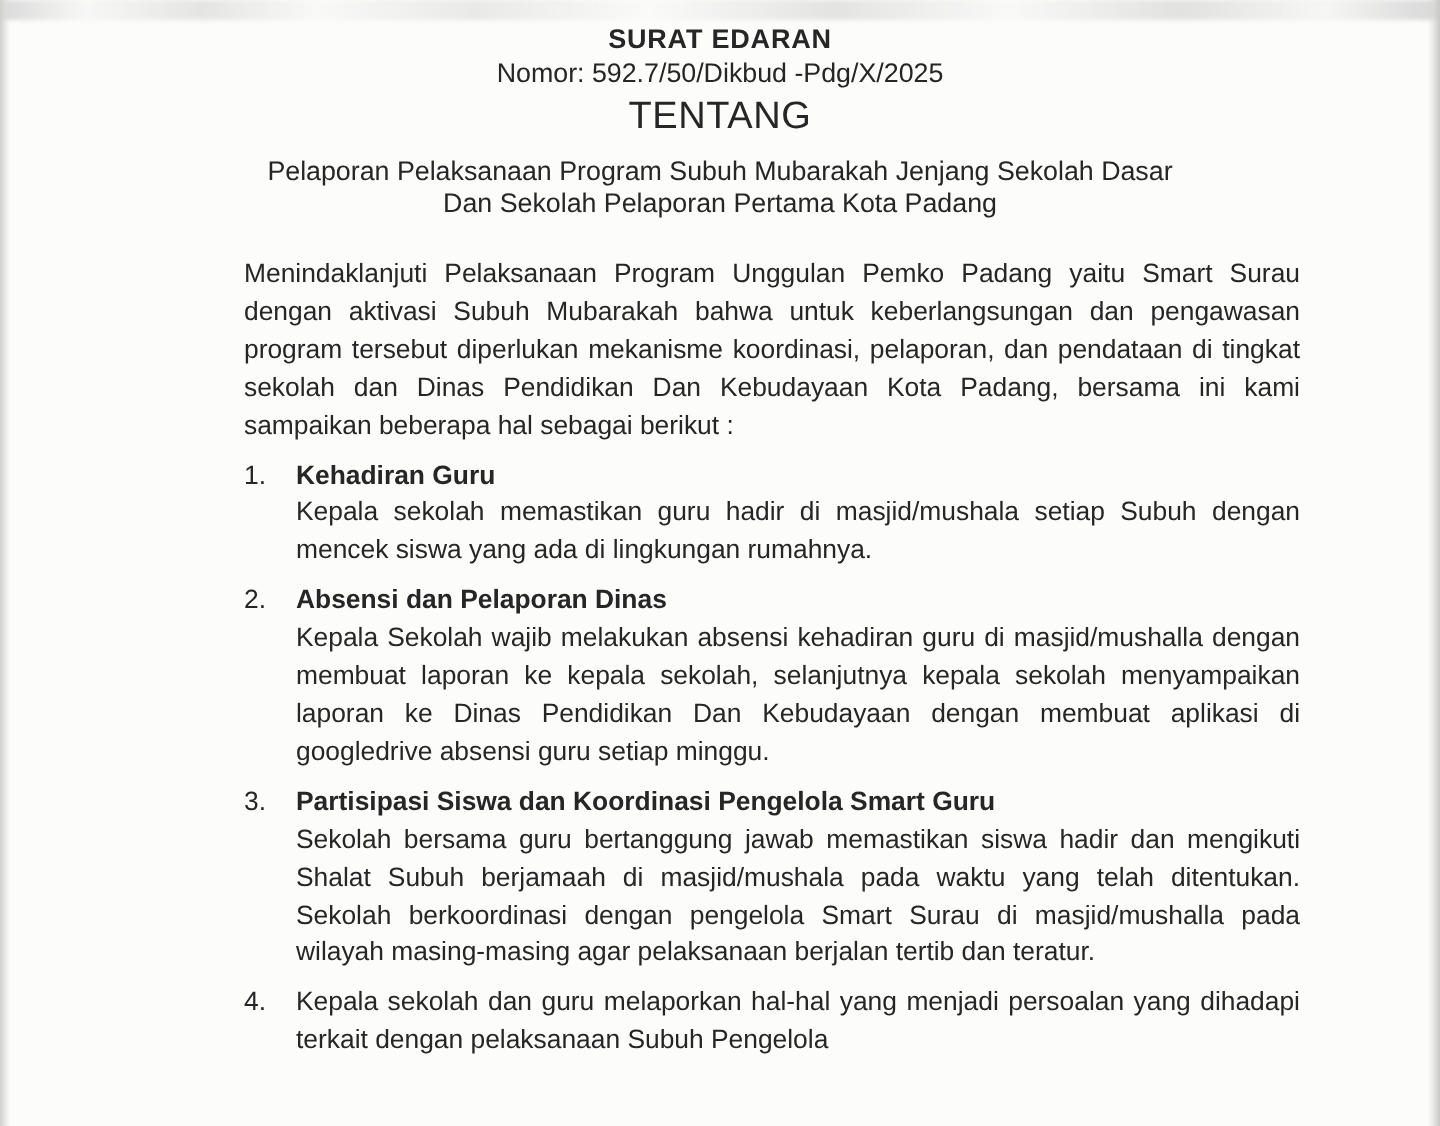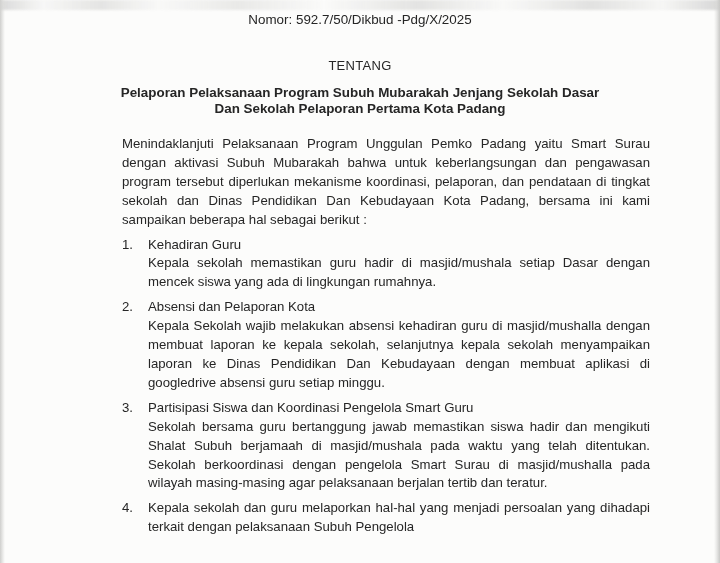--- a/index.html
+++ b/index.html
@@ -45,27 +45,27 @@
     letter-spacing: .4px;
     line-height: 17px;
     margin-left: -52px;  
   }
   .doc-number {
     font-size: 13.4px;
     line-height: 18px;
     margin-left: -52px;
   }
   .doc-about {
-    font-size: 13px;
+    font-size: 19px;
     letter-spacing: .3px;
     line-height: 17px;
-    margin: 28px 0 11px -52px;
+    margin: 4px 0 11px -52px;
   }
   .doc-subject {
-    font-weight: bold;
+    font-weight: normal;
     font-size: 13.4px;
     line-height: 15.5px;
     margin-left: -52px;
   }
   .body-text {
     font-size: 13.2px;
     line-height: 18.9px;
     text-align: justify;
   }
   .opening { margin: 19px 0 0 0; }
@@ -73,59 +73,60 @@
   .list-item { display: flex; margin-top: 6px; }
   .item-number {
     flex: 0 0 26px;
     font-size: 13.2px;
     line-height: 18.9px;
   }
   .item-content { flex: 1; }
   .item-heading {
     font-size: 13.2px;
     line-height: 18.9px;
-    font-weight: normal;
+    font-weight: bold;
   }
 </style>
 </head>
 <body>
 
 <div class="page">
   <div class="edge-top"></div>
   <div class="edge-left"></div>
   <div class="edge-right"></div>
 
   <div class="letter">
 
+    <div class="center doc-title">SURAT EDARAN</div>
 
     <div class="center doc-number">Nomor: 592.7/50/Dikbud -Pdg/X/2025</div>
 
     <div class="center doc-about">TENTANG</div>
 
     <div class="center doc-subject">
       <div>Pelaporan Pelaksanaan Program Subuh Mubarakah Jenjang Sekolah Dasar</div>
       <div>Dan Sekolah Pelaporan Pertama Kota Padang</div>
     </div>
 
     <p class="body-text opening">Menindaklanjuti Pelaksanaan Program Unggulan Pemko Padang yaitu Smart Surau dengan aktivasi Subuh Mubarakah bahwa untuk keberlangsungan dan pengawasan program tersebut diperlukan mekanisme koordinasi, pelaporan, dan pendataan di tingkat sekolah dan Dinas Pendidikan Dan Kebudayaan Kota Padang, bersama ini kami sampaikan beberapa hal sebagai berikut :</p>
 
     <ol class="list">
 
       <li class="list-item">
         <span class="item-number">1.</span>
         <div class="item-content">
           <div class="item-heading">Kehadiran Guru</div>
-          <div class="body-text">Kepala sekolah memastikan guru hadir di masjid/mushala setiap Dasar dengan mencek siswa yang ada di lingkungan rumahnya.</div>
+          <div class="body-text">Kepala sekolah memastikan guru hadir di masjid/mushala setiap Subuh dengan mencek siswa yang ada di lingkungan rumahnya.</div>
         </div>
       </li>
 
       <li class="list-item">
         <span class="item-number">2.</span>
         <div class="item-content">
-          <div class="item-heading">Absensi dan Pelaporan Kota</div>
+          <div class="item-heading">Absensi dan Pelaporan Dinas</div>
           <div class="body-text">Kepala Sekolah wajib melakukan absensi kehadiran guru di masjid/mushalla dengan membuat laporan ke kepala sekolah, selanjutnya kepala sekolah menyampaikan laporan ke Dinas Pendidikan Dan Kebudayaan dengan membuat aplikasi di googledrive absensi guru setiap minggu.</div>
         </div>
       </li>
 
       <li class="list-item">
         <span class="item-number">3.</span>
         <div class="item-content">
           <div class="item-heading">Partisipasi Siswa dan Koordinasi Pengelola Smart Guru</div>
           <div class="body-text">Sekolah bersama guru bertanggung jawab memastikan siswa hadir dan mengikuti Shalat Subuh berjamaah di masjid/mushala pada waktu yang telah ditentukan. Sekolah berkoordinasi dengan pengelola Smart Surau di masjid/mushalla pada wilayah masing-masing agar pelaksanaan berjalan tertib dan teratur.</div>
         </div>

